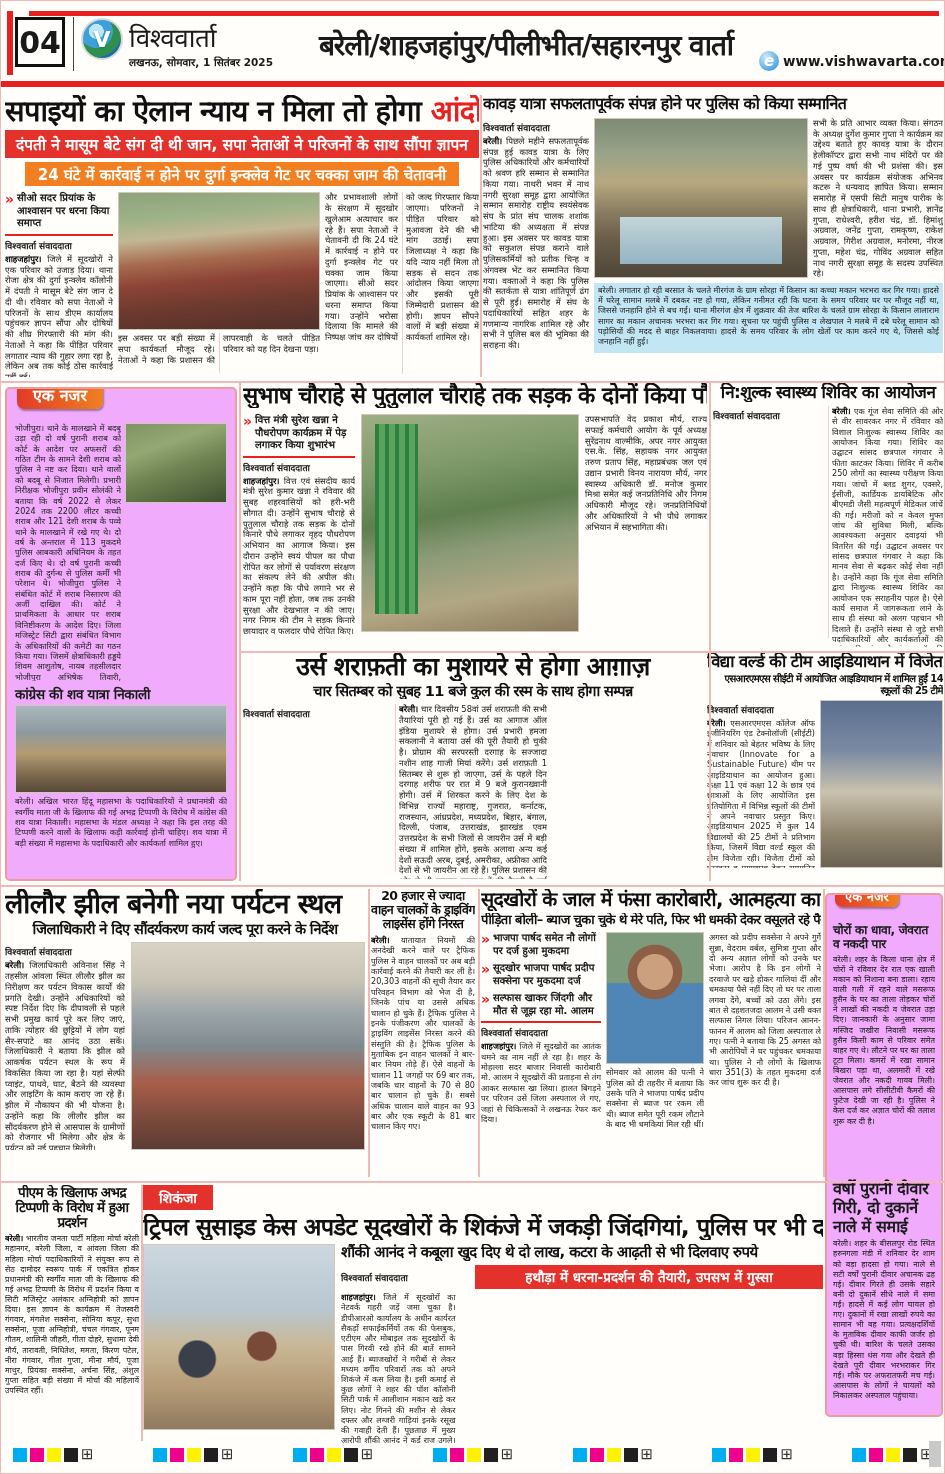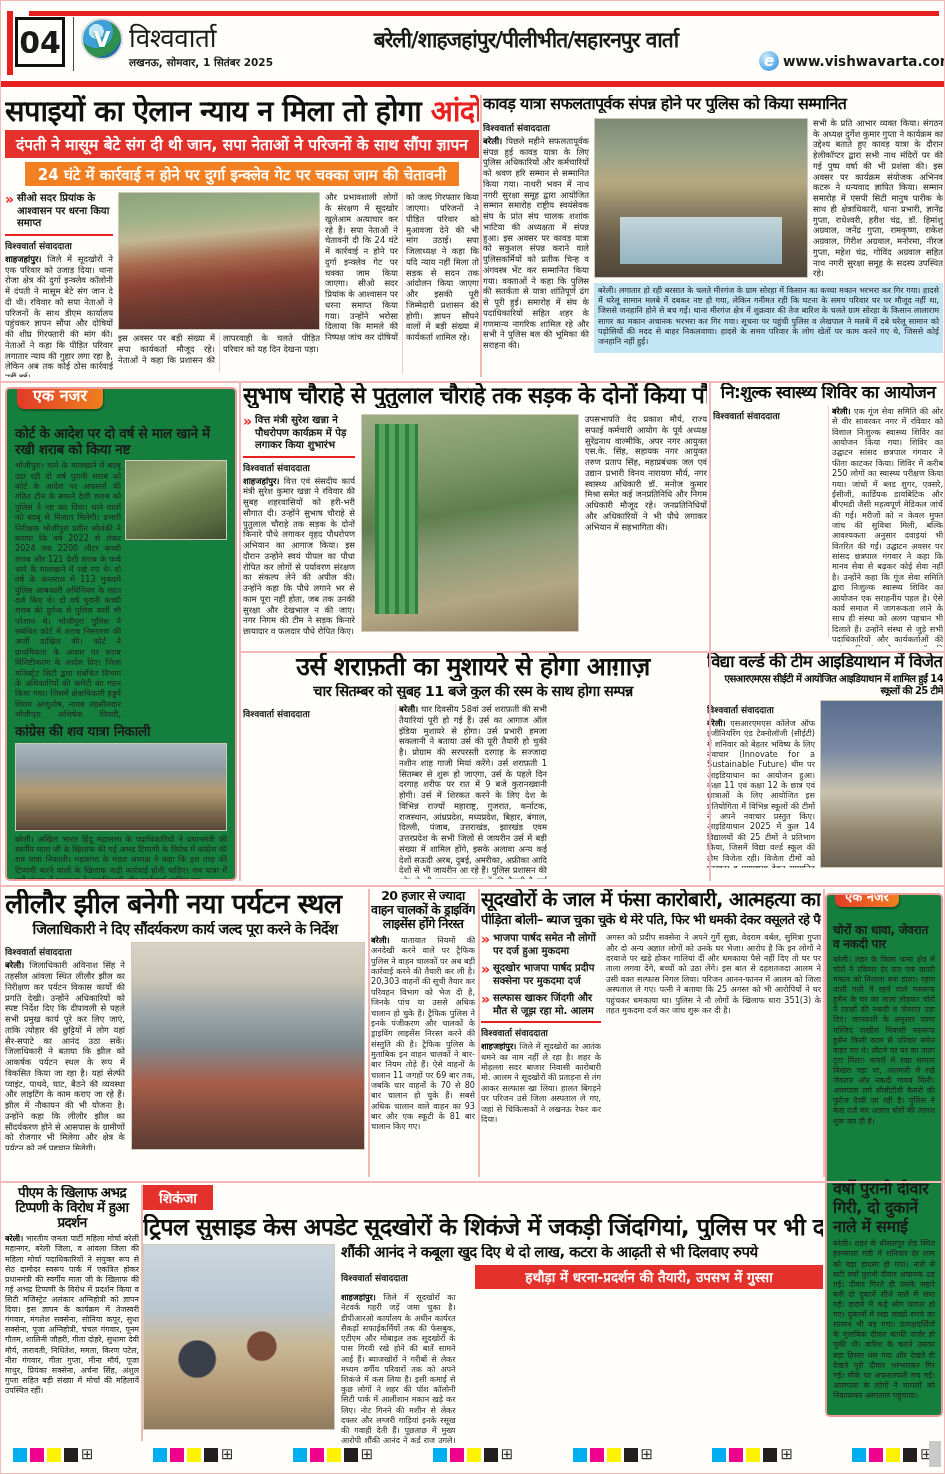--- a/index.html
+++ b/index.html
@@ -14,21 +14,21 @@
   .red-underline{position:absolute;left:0;top:80px;width:945px;height:6px;background:#e8201f}
   .pageno{position:absolute;left:14px;top:16px;width:50px;height:50px;border:3px solid #111;
           font-size:30px;font-weight:bold;display:flex;align-items:center;justify-content:center}
   .hdr-div{position:absolute;left:72px;top:16px;width:1px;height:54px;background:#444}
   .logo{position:absolute;left:80px;top:17px;width:42px;height:42px;border-radius:50%;
         background:radial-gradient(circle at 35% 30%,#bfe6f7 0 20%,#3f9fd8 21% 45%,#2e8f4e 46% 70%,#1d6ea8 71% 100%);
         display:flex;align-items:center;justify-content:center;border:2px solid #d9d9d9}
   .logo span{color:#fff;font-weight:bold;font-size:22px;text-shadow:0 1px 2px #084}
   .brand{position:absolute;left:128px;top:18px;font-size:26px;font-weight:normal;letter-spacing:-.5px}
   .edition{position:absolute;left:128px;top:54px;font-size:10.5px;font-weight:bold}
-  .masthead{position:absolute;left:300px;top:24px;width:450px;text-align:center;font-size:21px;
+  .masthead{position:absolute;left:300px;top:24px;width:450px;text-align:center;font-size:28px;
             font-weight:bold;letter-spacing:-1px;white-space:nowrap}
   .site{position:absolute;left:758px;top:50px;font-size:13.5px;font-weight:bold;display:flex;align-items:center;gap:4px}
   .e-icon{display:inline-flex;width:20px;height:20px;border-radius:50%;
           background:radial-gradient(circle at 35% 30%,#cfe9fb,#62b1e8 60%,#2b7fd0);color:#fff;
           font-style:italic;font-weight:bold;font-size:15px;align-items:center;justify-content:center}
   
   .sec{position:absolute;overflow:hidden}
   .hl{font-weight:bold;color:#101010;letter-spacing:-.6px;line-height:1.12;white-space:nowrap;overflow:hidden}
   .bt{font-size:8.4px;line-height:1.28;text-align:justify;color:#222;overflow:hidden}
   .dl{font-weight:bold;color:#000}
@@ -36,21 +36,21 @@
   .pointer{display:flex;gap:3px;font-size:10px;font-weight:bold;line-height:1.25;
            border-bottom:2px solid #e8201f;padding-bottom:4px;margin-bottom:3px}
   .pointer .chev{color:#e8201f;font-size:14px;line-height:1;font-weight:bold}
   .photo{background:#b9b2a0;position:relative;flex:none;overflow:hidden;border:1px solid #cfc8bb}
   .strap{color:#fff;font-weight:bold;text-align:center;white-space:nowrap;overflow:hidden}
   .cols2{column-count:2;column-gap:8px;column-rule:1px solid #f3cccc}
   .cols3{column-count:3;column-gap:8px;column-rule:1px solid #f3cccc}
   .cols4{column-count:4;column-gap:8px;column-rule:1px solid #f3cccc}
   .rule{position:absolute;background:#f1b8b8}
   
-  .enbox{border:2px solid #f09a9a;border-radius:5px;background:#15803d;padding:6px 8px}
+  .enbox{border:2px solid #f09a9a;border-radius:5px;background:#f0abfc;padding:6px 8px}
   .entab{display:inline-block;background:linear-gradient(90deg,#e23a28,#f0801f);color:#fff;
          font-weight:bold;border-radius:7px;padding:3px 16px;box-shadow:1px 2px 2px rgba(0,0,0,.35);
          position:relative;top:-14px;left:2px}
   .enh{font-size:13.5px;font-weight:bold;line-height:1.2;margin:2px 0 3px;letter-spacing:-.3px}
   
   .ph-protest{background:linear-gradient(175deg,#8fa37b 0%,#9db287 18%,#c2b794 32%,#a66a4e 48%,#8c4436 62%,#6e3a2f 78%,#51302a 100%)}
   .ph-police{background:linear-gradient(180deg,#7d8a75 0%,#99a388 22%,#b7a97f 40%,#8a7f63 58%,#6b5f4a 75%,#4e463a 100%)}
   .ph-police::after{content:"";position:absolute;left:12%;bottom:8%;width:76%;height:30%;
           background:linear-gradient(180deg,#cfe6ef,#9fc6da);opacity:.85}
   .ph-liquor{background:linear-gradient(160deg,#7f9464 0%,#93a873 30%,#6f8452 55%,#55683f 80%,#3f4e30 100%)}
@@ -138,21 +138,20 @@
         </div>
         <div style="display:flex;gap:4px;margin-top:5px">
           <p class="bt" style="flex:1;height:70px;background:#c3e6f5;padding:3px 4px;font-size:8px">बरेली। लगातार हो रही बरसात के चलते मीरगंज के ग्राम सोरहा में किसान का कच्चा मकान भरभरा कर गिर गया। हादसे में घरेलू सामान मलबे में दबकर नष्ट हो गया, लेकिन गनीमत रही कि घटना के समय परिवार घर पर मौजूद नहीं था, जिससे जनहानि होने से बच गई। थाना मीरगंज क्षेत्र में शुक्रवार की तेज बारिश के चलते ग्राम सोरहा के किसान लालाराम सागर का मकान अचानक भरभरा कर गिर गया। सूचना पर पहुंची पुलिस व लेखपाल ने मलबे में दबे घरेलू सामान को पड़ोसियों की मदद से बाहर निकलवाया। हादसे के समय परिवार के लोग खेतों पर काम करने गए थे, जिससे कोई जनहानि नहीं हुई।</p>
         </div>
       </div>
     </div>
   </div>
 
   <div class="sec enbox" style="left:4px;top:386px;width:232px;height:494px">
     <div class="entab" style="font-size:16px">एक नजर</div>
-    <div class="enh">कोर्ट के आदेश पर दो वर्ष से माल खाने में रखी शराब को किया नष्ट</div>
     <div>
       <div class="photo ph-liquor" style="width:102px;height:80px;float:right;margin:0 0 3px 4px"></div>
       <p class="bt" style="font-size:8.1px;height:258px">भोजीपुरा। थाने के मालखाने में बदबू उड़ा रही दो वर्ष पुरानी शराब को कोर्ट के आदेश पर अफसरों की गठित टीम के सामने देशी शराब को पुलिस ने नष्ट कर दिया। थाने वालों को बदबू से निजात मिलेगी। प्रभारी निरीक्षक भोजीपुरा प्रवीन सोलंकी ने बताया कि वर्ष 2022 से लेकर 2024 तक 2200 लीटर कच्ची शराब और 121 देशी शराब के पव्वे थाने के मालखाने में रखे गए थे। दो वर्ष के अन्तराल में 113 मुकदमे पुलिस आबकारी अधिनियम के तहत दर्ज किए थे। दो वर्ष पुरानी कच्ची शराब की दुर्गन्ध से पुलिस कर्मी भी परेशान थे। भोजीपुरा पुलिस ने संबंधित कोर्ट में शराब निस्तारण की अर्जी दाखिल की। कोर्ट ने प्राथमिकता के आधार पर शराब विनिष्टीकरण के आदेश दिए। जिला मजिस्ट्रेट सिटी द्वारा संबंधित विभाग के अधिकारियों की कमेटी का गठन किया गया। जिसमें क्षेत्राधिकारी हड्डये शिवम आशुतोष, नायब तहसीलदार भोजीपुरा अभिषेक तिवारी, आबकारी निरीक्षक जितेन्द्र प्रताप सिंह, अभियोजन अधिकारी नरेन्द्र सिंह, प्रभारी निरीक्षक भोजीपुरा प्रवीन सोलंकी के समक्ष एक बड़ा गड्ढा खुदवाकर शराब को नष्ट करवाया गया।</p>
     </div>
     <div class="enh" style="margin-top:5px">कांग्रेस की शव यात्रा निकाली</div>
     <div class="photo ph-procession" style="width:212px;height:88px"></div>
     <p class="bt" style="font-size:8.1px;height:52px;margin-top:3px">बरेली। अखिल भारत हिंदू महासभा के पदाधिकारियों ने प्रधानमंत्री की स्वर्गीय माता जी के खिलाफ की गई अभद्र टिप्पणी के विरोध में कांग्रेस की शव यात्रा निकाली। महासभा के मंडल अध्यक्ष ने कहा कि इस तरह की टिप्पणी करने वालों के खिलाफ कड़ी कार्रवाई होनी चाहिए। शव यात्रा में बड़ी संख्या में महासभा के पदाधिकारी और कार्यकर्ता शामिल हुए।</p>
   </div>
 
   <div class="sec" style="left:242px;top:382px;width:464px;height:264px">
@@ -230,20 +229,24 @@
             <span class="chev">»</span>
             <span>सूदखोर भाजपा पार्षद प्रदीप सक्सेना पर मुकदमा दर्ज</span>
           </div>
         <div class="pointer">
             <span class="chev">»</span>
             <span>सल्फास खाकर जिंदगी और मौत से जूझ रहा मो. आलम</span>
           </div>
         <div class="byline">विश्ववार्ता संवाददाता</div>
         <p class="bt" style="font-size:8.1px;height:96px"><span class="dl">शाहजहांपुर।</span> <span>जिले में सूदखोरों का आतंक थमने का नाम नहीं ले रहा है। शहर के मोहल्ला सदर बाजार निवासी कारोबारी मो. आलम ने सूदखोरों की प्रताड़ना से तंग आकर सल्फास खा लिया। हालत बिगड़ने पर परिजन उसे जिला अस्पताल ले गए, जहां से चिकित्सकों ने लखनऊ रेफर कर दिया।</span></p>
       </div>
+      <div style="width:98px;flex:none">
+        <div class="photo ph-man" style="width:98px;height:132px"></div>
+        <p class="bt" style="font-size:8.1px;height:96px;margin-top:3px">सोमवार को आलम की पत्नी ने पुलिस को दी तहरीर में बताया कि उसके पति ने भाजपा पार्षद प्रदीप सक्सेना से ब्याज पर रकम ली थी। ब्याज समेत पूरी रकम लौटाने के बाद भी धमकियां मिल रही थीं।</p>
+      </div>
       <p class="bt" style="flex:1;font-size:8.1px;height:232px">अगस्त को प्रदीप सक्सेना ने अपने गुर्गे सुन्ना, वेदराम वर्बल, सुमित्रा गुप्ता और दो अन्य अज्ञात लोगों को उनके घर भेजा। आरोप है कि इन लोगों ने दरवाजे पर खड़े होकर गालियां दीं और धमकाया पैसे नहीं दिए तो घर पर ताला लगवा देंगे, बच्चों को उठा लेंगे। इस बात से दहशतजदा आलम ने उसी वक्त सल्फास निगल लिया। परिजन आनन-फानन में आलम को जिला अस्पताल ले गए। पत्नी ने बताया कि 25 अगस्त को भी आरोपियों ने घर पहुंचकर धमकाया था। पुलिस ने नौ लोगों के खिलाफ धारा 351(3) के तहत मुकदमा दर्ज कर जांच शुरू कर दी है।</p>
     </div>
   </div>
 
   <div class="sec enbox" style="left:824px;top:892px;width:118px;height:524px;padding:4px 6px">
     <div class="entab" style="font-size:13px;padding:2px 10px">एक नजर</div>
     <div class="enh" style="font-size:12px">चोरों का धावा, जेवरात व नकदी पार</div>
     <p class="bt" style="font-size:7.9px;height:220px">बरेली। शहर के किला थाना क्षेत्र में चोरों ने रविवार देर रात एक खाली मकान को निशाना बना डाला। रहाय वाली गली में रहने वाले मसरूफ हुसैन के घर का ताला तोड़कर चोरों ने लाखों की नकदी व जेवरात उड़ा दिए। जानकारी के अनुसार जामा मस्जिद जखीरा निवासी मसरूफ हुसैन किसी काम से परिवार समेत बाहर गए थे। लौटने पर घर का ताला टूटा मिला। कमरों में रखा सामान बिखरा पड़ा था, अलमारी में रखे जेवरात और नकदी गायब मिली। आसपास लगे सीसीटीवी कैमरों की फुटेज देखी जा रही है। पुलिस ने केस दर्ज कर अज्ञात चोरों की तलाश शुरू कर दी है।</p>
     <div class="enh" style="font-size:16px;margin-top:4px">वर्षों पुरानी दीवार गिरी, दो दुकानें नाले में समाई</div>
     <p class="bt" style="font-size:7.9px;height:200px">बरेली। शहर के बीसलपुर रोड स्थित हरुनगला मंडी में शनिवार देर शाम को बड़ा हादसा हो गया। नाले से सटी वर्षों पुरानी दीवार अचानक ढह गई। दीवार गिरते ही उसके सहारे बनी दो दुकानें सीधे नाले में समा गईं। हादसे में कई लोग घायल हो गए। दुकानों में रखा लाखों रुपये का सामान भी बह गया। प्रत्यक्षदर्शियों के मुताबिक दीवार काफी जर्जर हो चुकी थी। बारिश के चलते उसका बड़ा हिस्सा धंस गया और देखते ही देखते पूरी दीवार भरभराकर गिर गई। मौके पर अफरातफरी मच गई। आसपास के लोगों ने घायलों को निकालकर अस्पताल पहुंचाया।</p>

